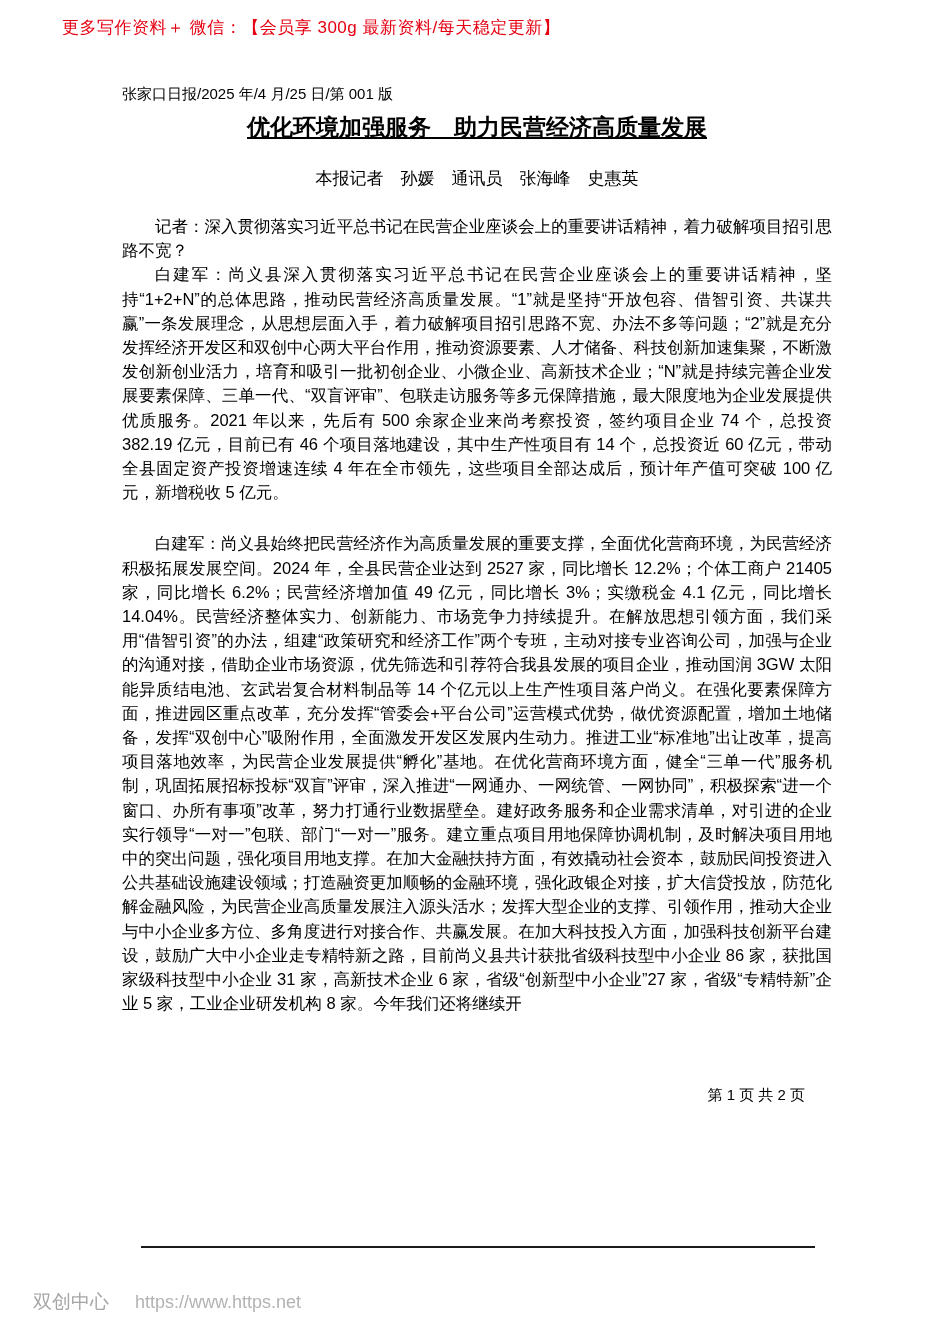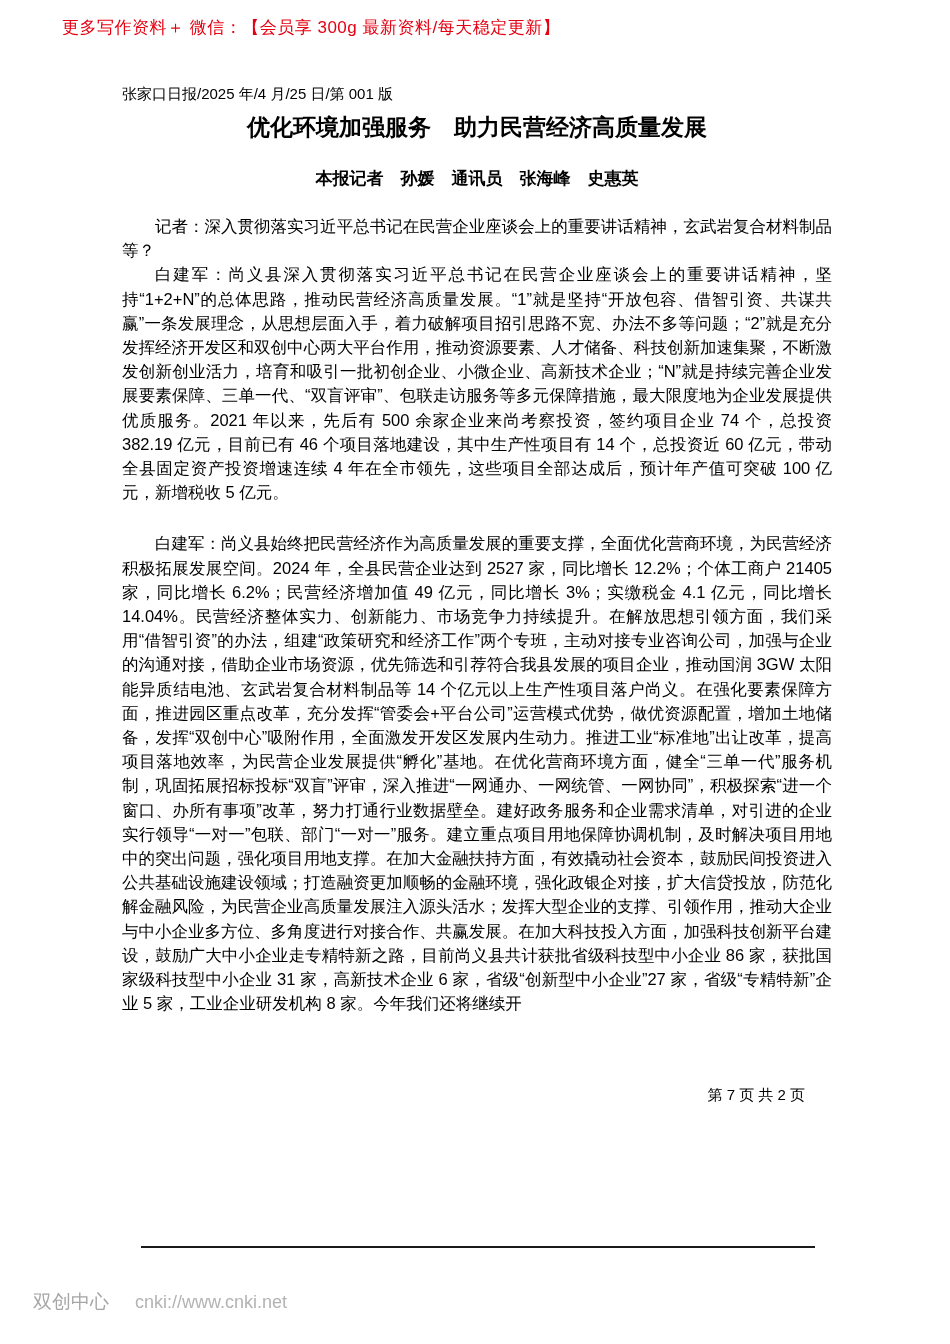--- a/index.html
+++ b/index.html
@@ -27,31 +27,31 @@
   }
   .article{
     position:absolute;left:122px;top:84px;width:710px;
   }
   .source-line{
     font-size:15px;line-height:20px;
   }
   .title{
     margin:8px 0 0 0;
     font-size:23px;line-height:30px;
-    font-weight:bold;text-align:center;
+    font-weight:bold;text-align:center;text-decoration:underline;
   }
   .subtitle{
     margin:5px 0 0 0;
     font-size:18px;line-height:24px;
     font-weight:bold;text-align:center;
   }
   .byline{
     margin-top:26px;
     font-size:17px;line-height:22px;
-    font-weight:700;text-align:center;
+    font-weight:400;text-align:center;
   }
   .body{
     margin-top:24px;
     height:848px;overflow:hidden;
     font-size:16.5px;line-height:24.2px;
     text-align:justify;
   }
   .body p{
     margin:0;padding:0;
     text-indent:2em;
@@ -88,25 +88,25 @@
 
 <div class="article">
   <div class="source-line">张家口日报/2025 年/4 月/25 日/第 001 版</div>
 
   <h1 class="title">优化环境加强服务　助力民营经济高质量发展</h1>
 
 
   <div class="byline">本报记者　孙媛　通讯员　张海峰　史惠英</div>
 
   <div class="body">
-    <p>记者：深入贯彻落实习近平总书记在民营企业座谈会上的重要讲话精神，玄武岩复合材料制品等？</p>
+    <p>记者：深入贯彻落实习近平总书记在民营企业座谈会上的重要讲话精神，着力破解项目招引思路不宽？</p>
     <p>白建军：尚义县深入贯彻落实习近平总书记在民营企业座谈会上的重要讲话精神，坚持“1+2+N”的总体思路，推动民营经济高质量发展。“1”就是坚持“开放包容、借智引资、共谋共赢”一条发展理念，从思想层面入手，着力破解项目招引思路不宽、办法不多等问题；“2”就是充分发挥经济开发区和双创中心两大平台作用，推动资源要素、人才储备、科技创新加速集聚，不断激发创新创业活力，培育和吸引一批初创企业、小微企业、高新技术企业；“N”就是持续完善企业发展要素保障、三单一代、“双盲评审”、包联走访服务等多元保障措施，最大限度地为企业发展提供优质服务。2021 年以来，先后有 500 余家企业来尚考察投资，签约项目企业 74 个，总投资 382.19 亿元，目前已有 46 个项目落地建设，其中生产性项目有 14 个，总投资近 60 亿元，带动全县固定资产投资增速连续 4 年在全市领先，这些项目全部达成后，预计年产值可突破 100 亿元，新增税收 5 亿元。</p>
     <p class="gap-before">白建军：尚义县始终把民营经济作为高质量发展的重要支撑，全面优化营商环境，为民营经济积极拓展发展空间。2024 年，全县民营企业达到 2527 家，同比增长 12.2%；个体工商户 21405 家，同比增长 6.2%；民营经济增加值 49 亿元，同比增长 3%；实缴税金 4.1 亿元，同比增长 14.04%。民营经济整体实力、创新能力、市场竞争力持续提升。在解放思想引领方面，我们采用“借智引资”的办法，组建“政策研究和经济工作”两个专班，主动对接专业咨询公司，加强与企业的沟通对接，借助企业市场资源，优先筛选和引荐符合我县发展的项目企业，推动国润 3GW 太阳能异质结电池、玄武岩复合材料制品等 14 个亿元以上生产性项目落户尚义。在强化要素保障方面，推进园区重点改革，充分发挥“管委会+平台公司”运营模式优势，做优资源配置，增加土地储备，发挥“双创中心”吸附作用，全面激发开发区发展内生动力。推进工业“标准地”出让改革，提高项目落地效率，为民营企业发展提供“孵化”基地。在优化营商环境方面，健全“三单一代”服务机制，巩固拓展招标投标“双盲”评审，深入推进“一网通办、一网统管、一网协同”，积极探索“进一个窗口、办所有事项”改革，努力打通行业数据壁垒。建好政务服务和企业需求清单，对引进的企业实行领导“一对一”包联、部门“一对一”服务。建立重点项目用地保障协调机制，及时解决项目用地中的突出问题，强化项目用地支撑。在加大金融扶持方面，有效撬动社会资本，鼓励民间投资进入公共基础设施建设领域；打造融资更加顺畅的金融环境，强化政银企对接，扩大信贷投放，防范化解金融风险，为民营企业高质量发展注入源头活水；发挥大型企业的支撑、引领作用，推动大企业与中小企业多方位、多角度进行对接合作、共赢发展。在加大科技投入方面，加强科技创新平台建设，鼓励广大中小企业走专精特新之路，目前尚义县共计获批省级科技型中小企业 86 家，获批国家级科技型中小企业 31 家，高新技术企业 6 家，省级“创新型中小企业”27 家，省级“专精特新”企业 5 家，工业企业研发机构 8 家。今年我们还将继续开</p>
   </div>
 </div>
 
-<div class="page-footer">第 7 页 共 2 页</div>
+<div class="page-footer">第 1 页 共 2 页</div>
 
 <div class="footer-divider"></div>
 
 <div class="watermark">
-  <span>双创中心</span><a class="url">cnki://www.cnki.net</a>
+  <span>双创中心</span><a class="url">https://www.https.net</a>
 </div>
 
 </body></html>

